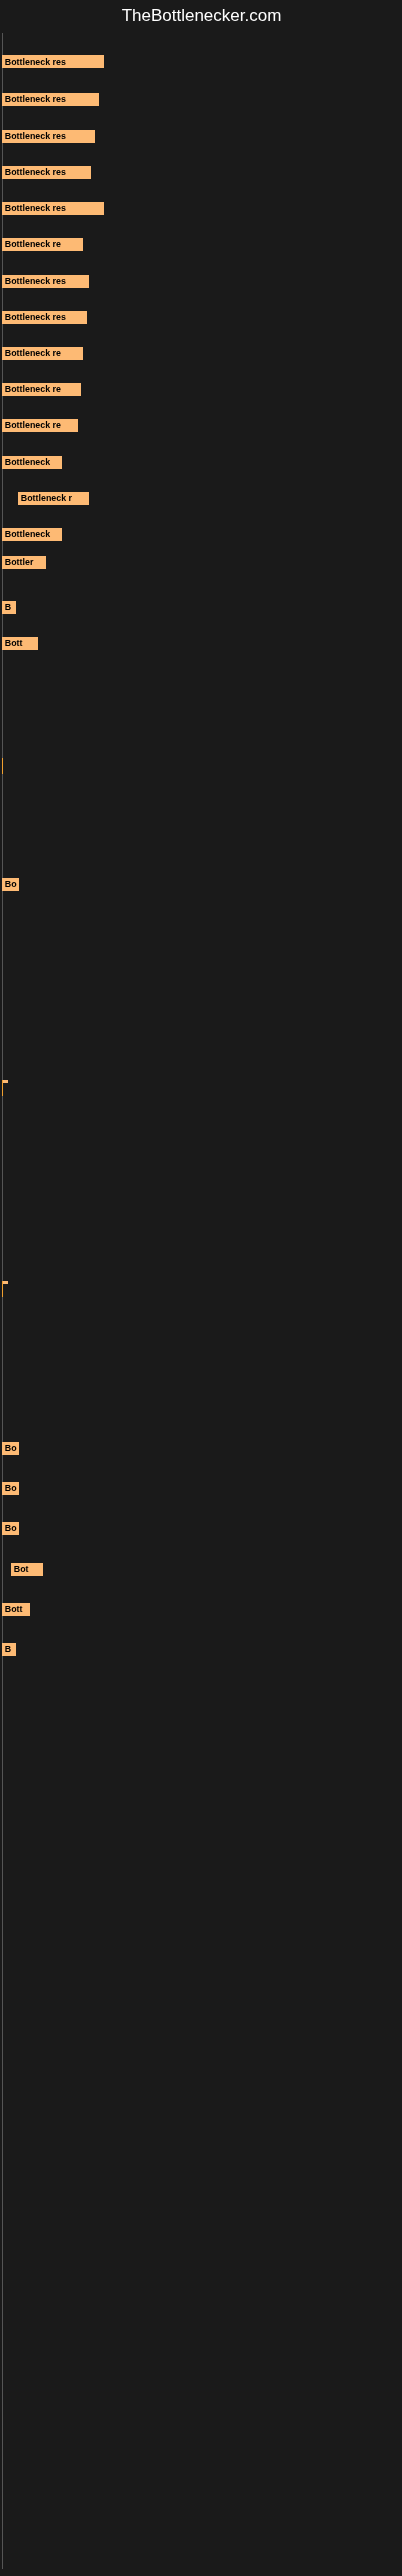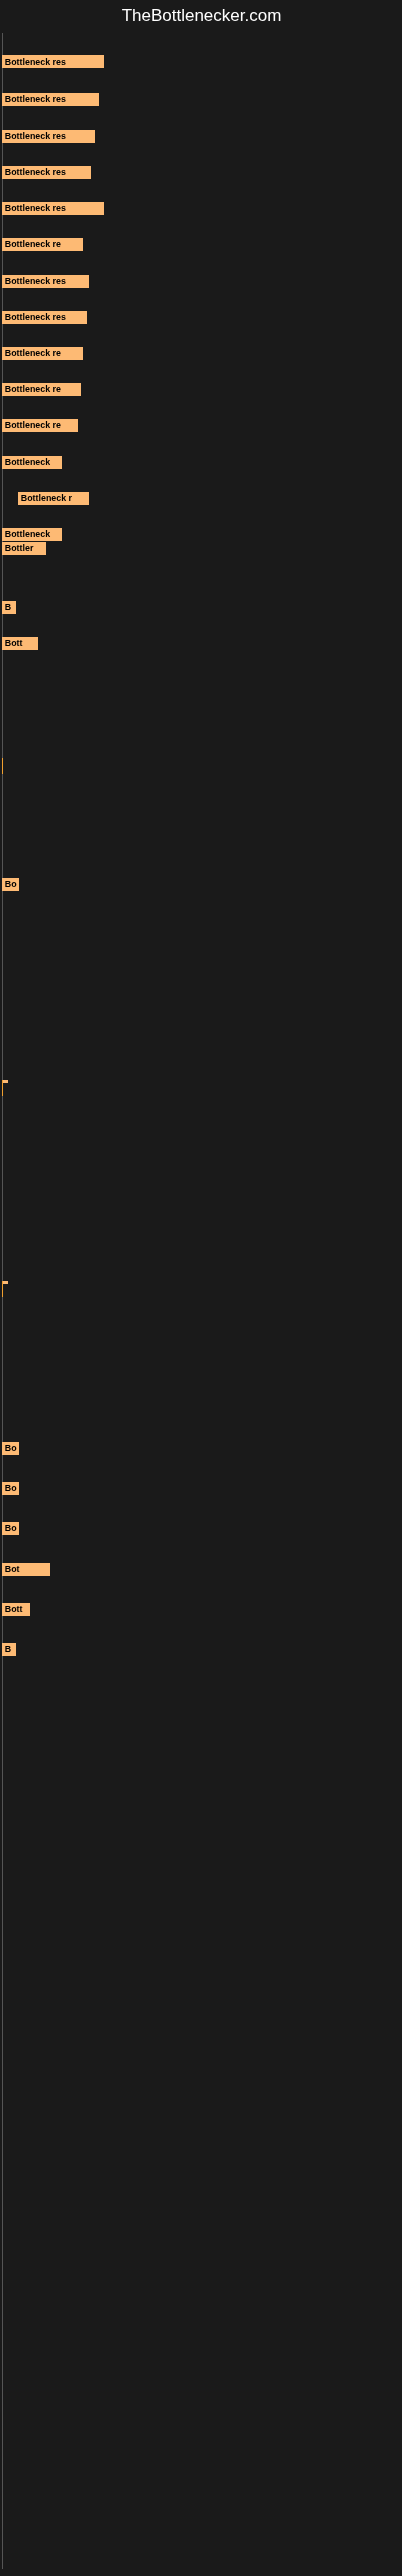--- a/index.html
+++ b/index.html
@@ -87,21 +87,21 @@
     </div>
     <div class="bar-container" style="top: 423px; left: 1.6px;">
       <span class="bar-label" style="width: 60px;">Bottleneck</span>
     </div>
     <div class="bar-container" style="top: 459px; left: 1.6px; margin-left: 16px;">
       <span class="bar-label" style="width: 71px;">Bottleneck r</span>
     </div>
     <div class="bar-container" style="top: 495px; left: 1.6px;">
       <span class="bar-label" style="width: 60px;">Bottleneck</span>
     </div>
-    <div class="bar-container" style="top: 509px; left: 1.6px; justify-content: flex-end;">
+    <div class="bar-container" style="top: 523px; left: 1.6px; justify-content: flex-end;">
       <span class="bar-label" style="width: 44px;">Bottler</span>
     </div>
     <div class="bar-container" style="top: 568px; left: 1.6px;">
       <span class="bar-label" style="width: 14.5px;">B</span>
     </div>
     <div class="bar-container" style="top: 604px; left: 1.6px;">
       <span class="bar-label" style="width: 36px;">Bott</span>
     </div>
     <div class="bar-container" style="top: 845px; left: 1.6px;">
       <span class="bar-label" style="width: 17.7px;">Bo</span>
@@ -115,21 +115,21 @@
     <div class="bar-container" style="top: 1409px; left: 1.6px;">
       <span class="bar-label" style="width: 17.7px;">Bo</span>
     </div>
     <div class="bar-container" style="top: 1449px; left: 1.6px;">
       <span class="bar-label" style="width: 17.7px;">Bo</span>
     </div>
     <div class="bar-container" style="top: 1489px; left: 1.6px;">
       <span class="bar-label" style="width: 17.7px;">Bo</span>
     </div>
     <div class="bar-container" style="top: 1530px; left: 1.6px;">
-      <span class="bar-label" style="width: 48px;">Bot</span>
+      <span class="bar-label" style="width: 32px; margin-left: 9px;">Bot</span>
     </div>
     <div class="bar-container" style="top: 1570px; left: 1.6px;">
       <span class="bar-label" style="width: 28px;">Bott</span>
     </div>
     <div class="bar-container" style="top: 1610px; left: 1.6px;">
       <span class="bar-label" style="width: 14.5px;">B</span>
     </div>
     <div style="position: absolute; left: 1.6px; top: 725px; width: 1.6px; height: 16px; background-color: rgb(240, 160, 48);"></div>
     <div style="position: absolute; left: 1.6px; top: 1047px; width: 1.6px; height: 16px; background-color: rgb(240, 160, 48);"></div>
     <div style="position: absolute; left: 1.6px; top: 1248px; width: 1.6px; height: 16px; background-color: rgb(240, 160, 48);"></div>

